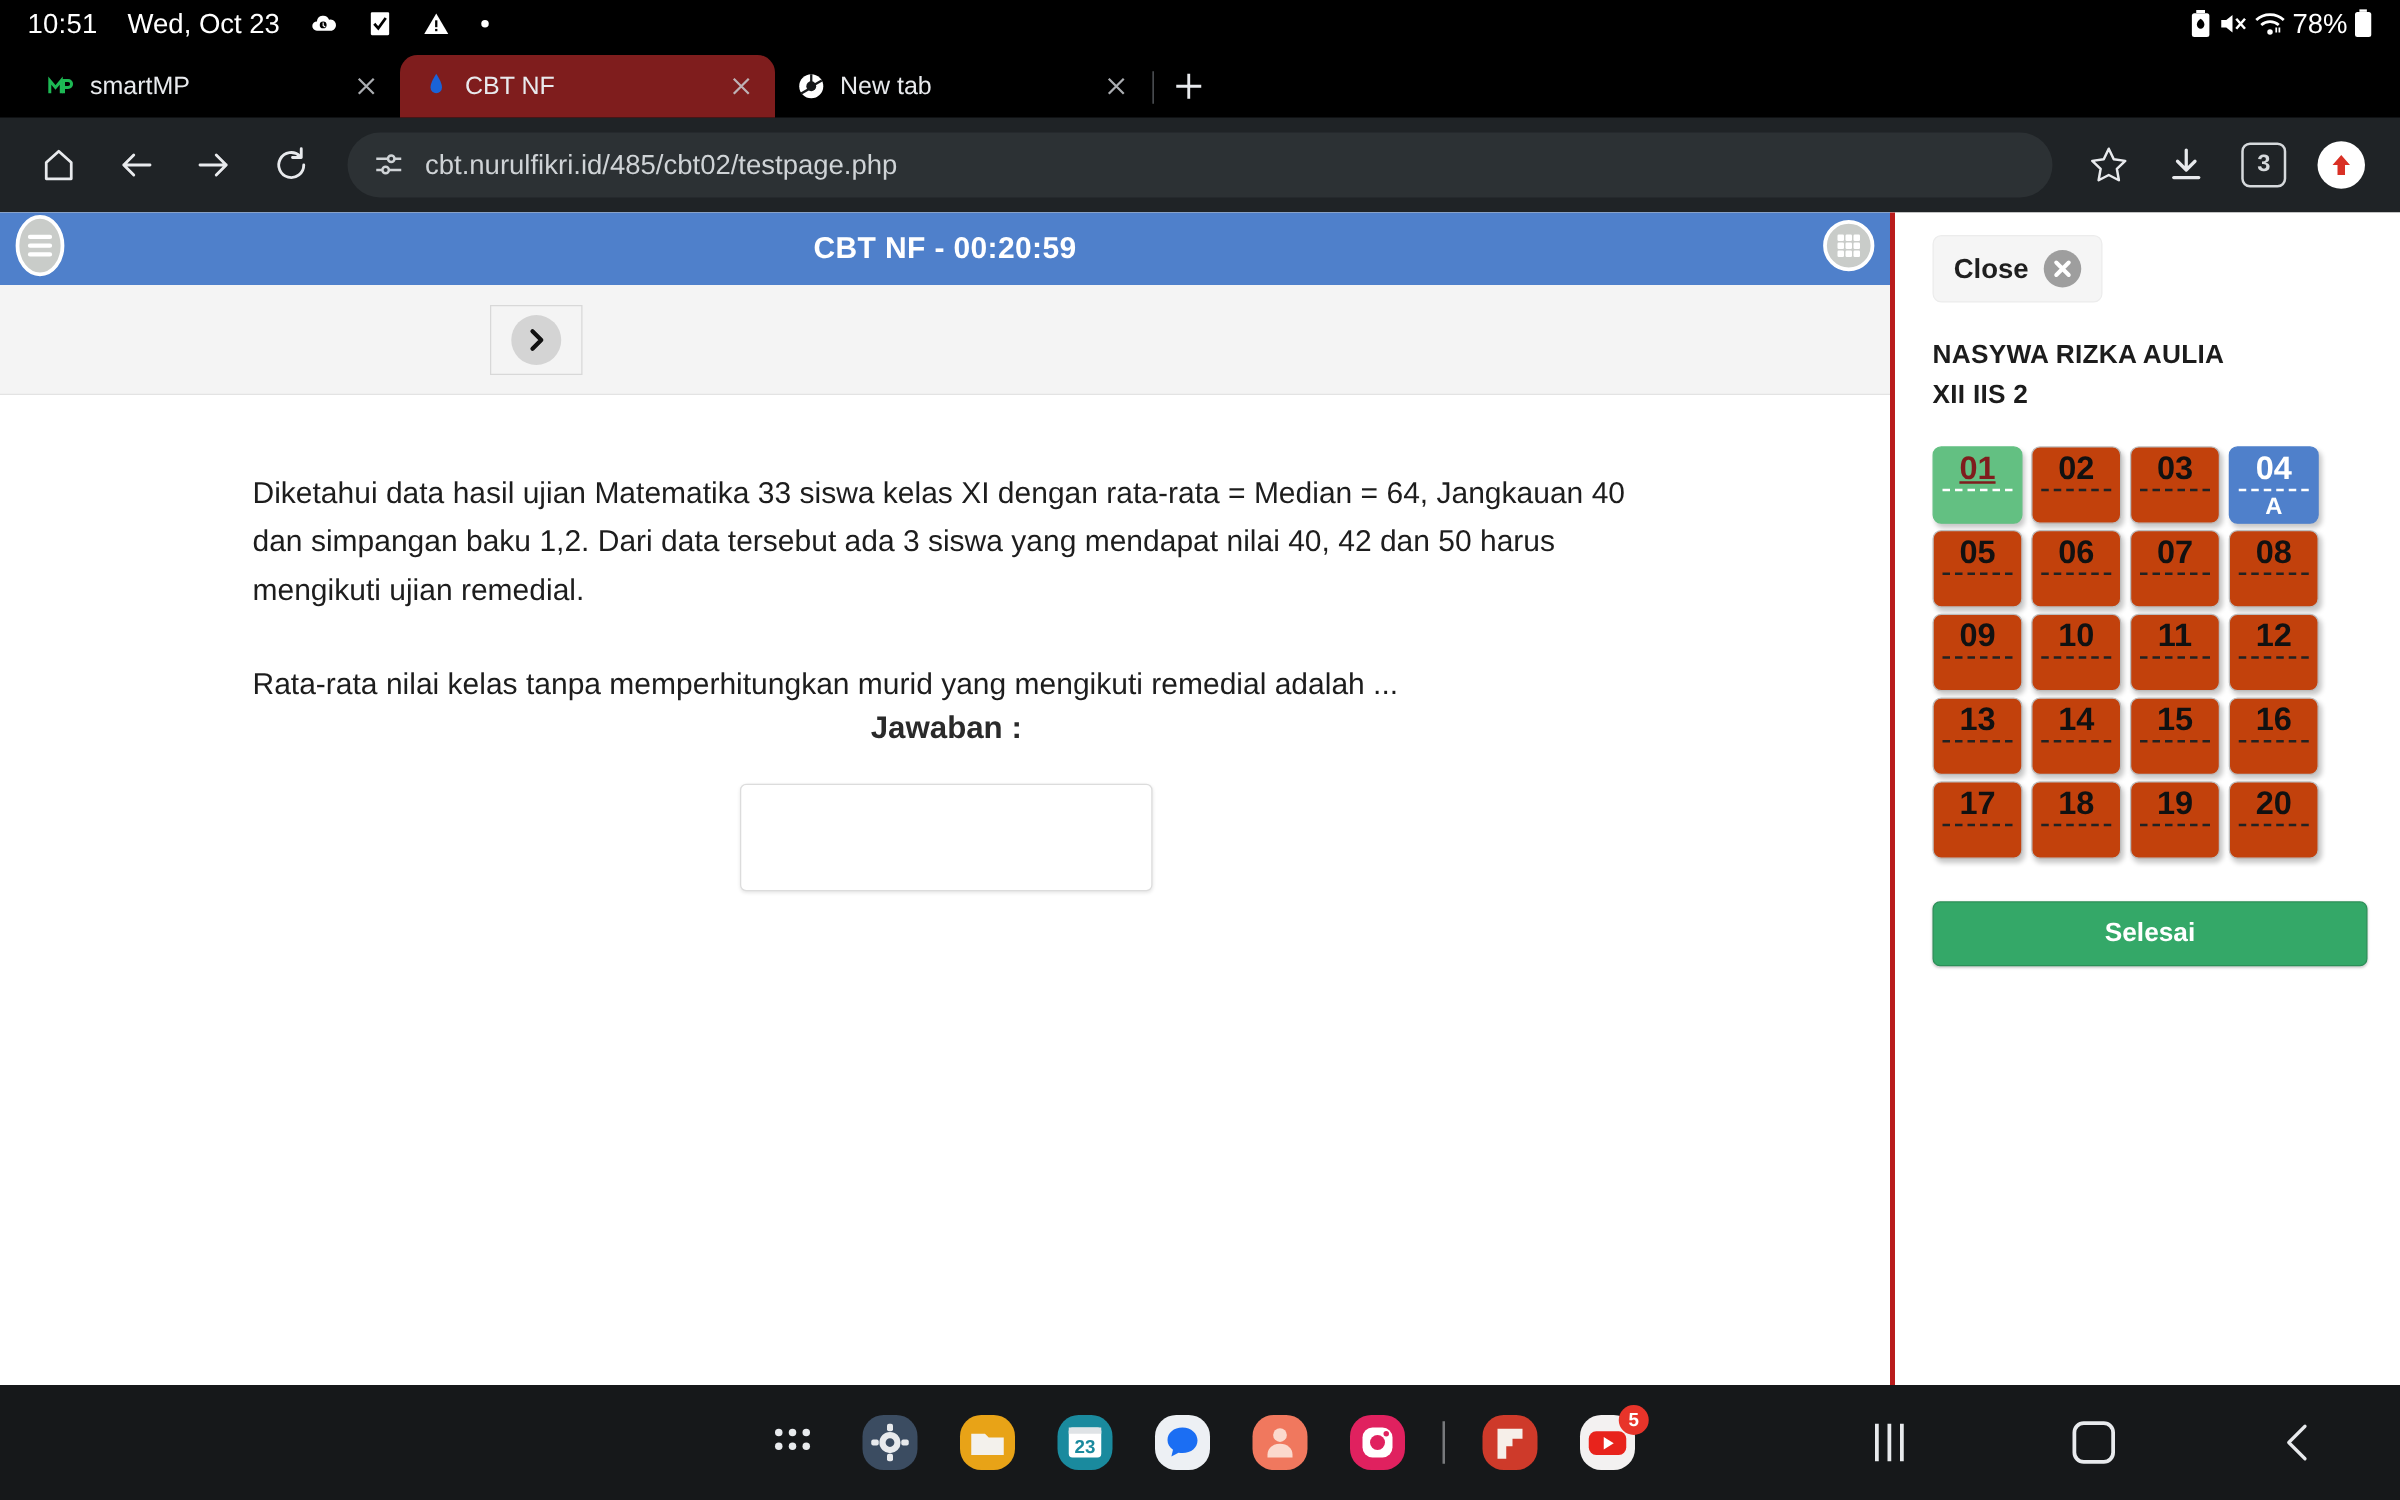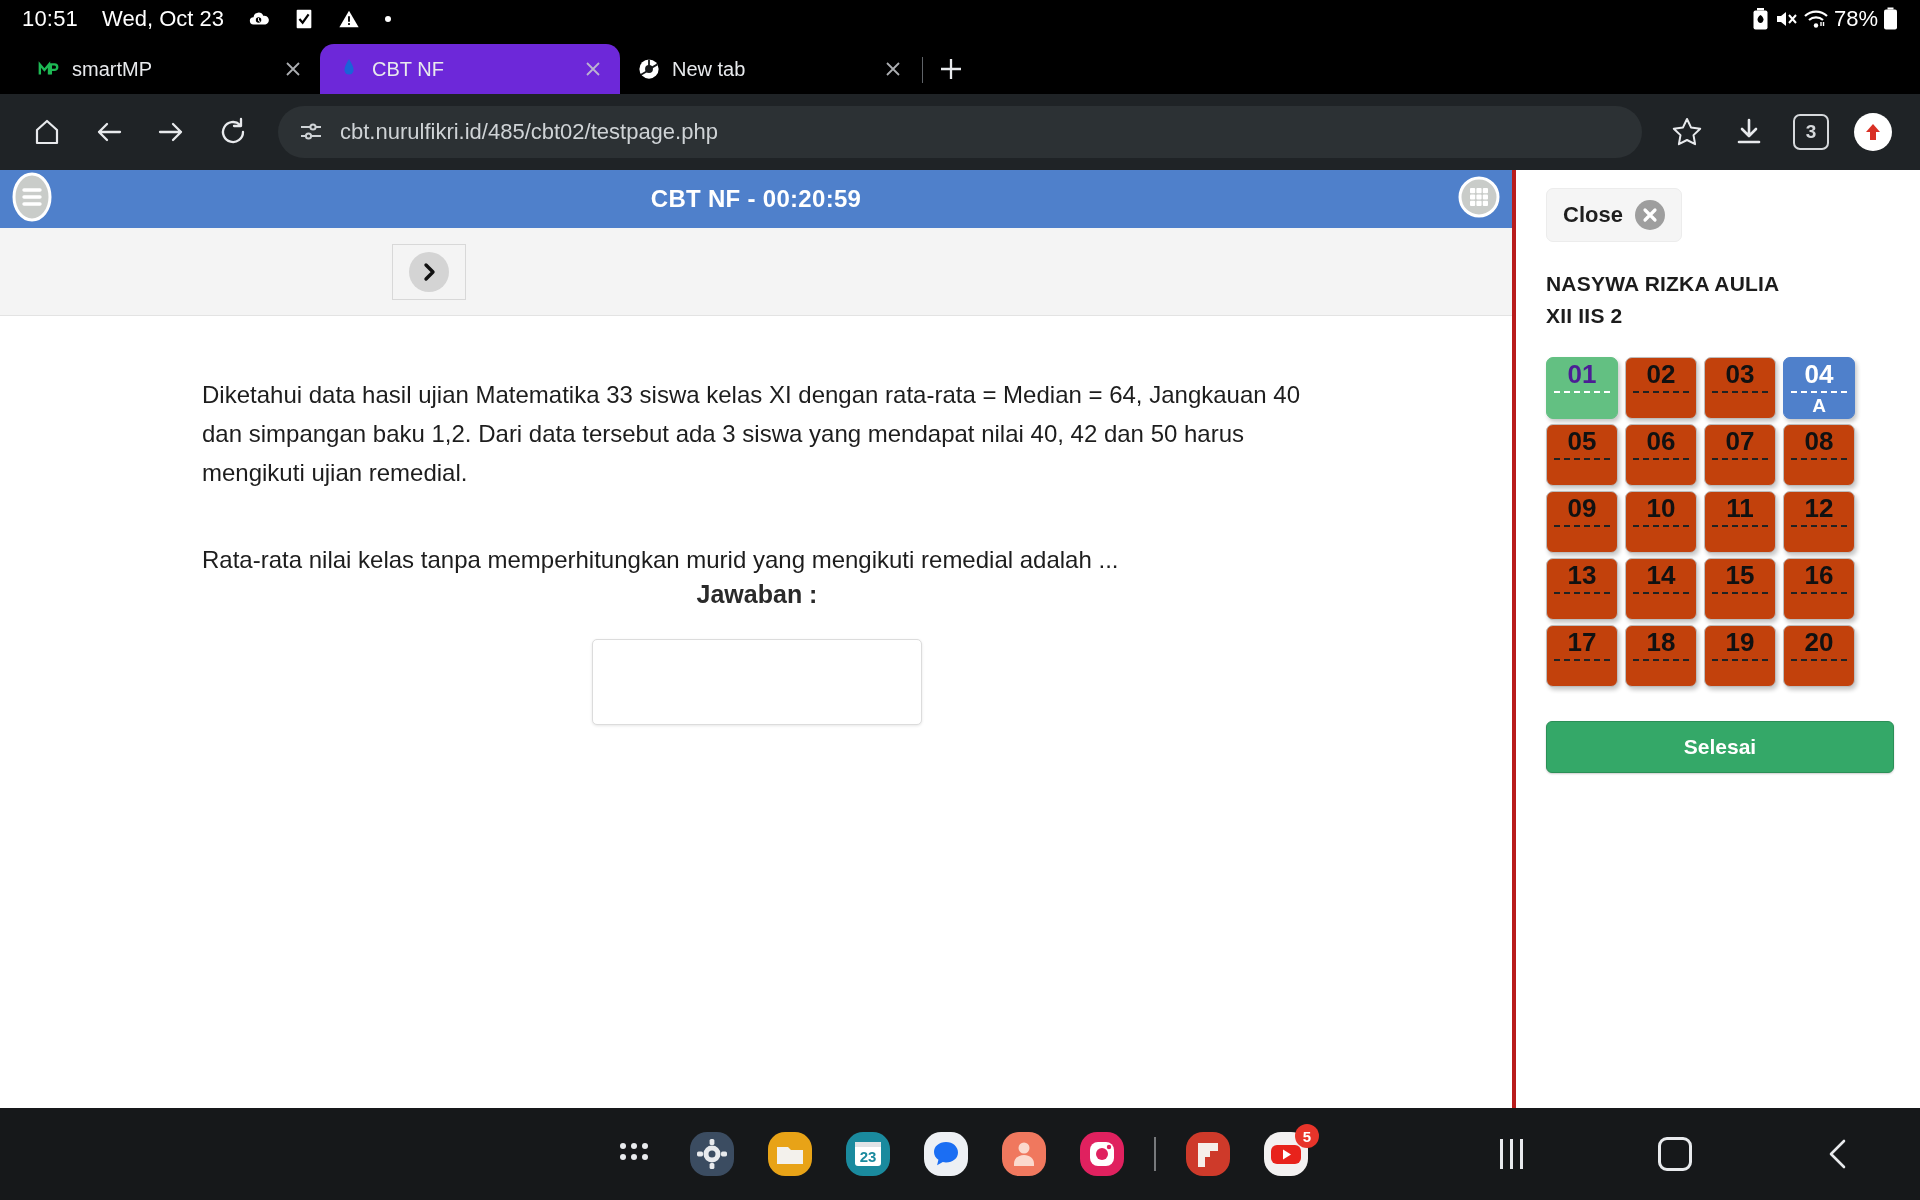--- a/index.html
+++ b/index.html
@@ -32,21 +32,21 @@
     padding-left: 20px;
   }
   .tab {
     height: 50px; display: flex; align-items: center;
     gap: 12px; padding: 0 14px 0 18px;
     min-width: 300px; max-width: 380px;
     color: #d6d9dc; font-size: 20px;
     position: relative;
   }
   .tab.active {
-    background: #6d28d9;
+    background: #7f1d1d;
     border-radius: 14px 14px 0 0;
   }
   .tab .favicon { width: 22px; height: 22px; flex: none; display:flex;align-items:center;justify-content:center;}
   .tab .tab-title {
     flex: 1 1 auto; white-space: nowrap; overflow: hidden;
     text-overflow: ellipsis; font-size: 20px; color: #e8eaed;
   }
   .tab .tab-close { width: 26px; height: 26px; opacity: .85; flex: none; display:flex;align-items:center;justify-content:center;}
   .tab-sep { width: 1px; height: 26px; background: #5f6368; margin: 0 6px 11px 2px; }
   .newtab-btn { width: 44px; height: 44px; margin-bottom: 3px; display: flex; align-items: center; justify-content: center; }
@@ -103,21 +103,21 @@
   .navcircle {
     width: 40px; height: 40px; border-radius: 50%;
     background: #d4d4d4; display: flex; align-items: center; justify-content: center;
   }
 
   .question-area { flex: 1 1 auto; padding: 60px 200px 0 202px; }
   .q-text {
     font-size: 24px; line-height: 1.62; color: #1d1d1d;
     max-width: 1110px;
   }
-  .q-text p + p { margin-top: 48px; }
+  .q-text p + p { margin-top: 36px; }
 
   .jawaban-label {
     text-align: center; font-size: 25px; font-weight: bold;
     color: #2a2a2a; 
   }
   .answer-wrap { display: flex; justify-content: center; margin-top: 30px; }
   .answer-box {
     width: 330px; height: 86px;
     border: 1px solid #dcdcdc; border-radius: 5px; background: #fff;
     box-shadow: 0 1px 3px rgba(0,0,0,.10);
@@ -173,21 +173,21 @@
     font-size: 26px; font-weight: bold; color: #111;
   }
   .qcell .qsep { width: 56px; border-top: 2px dashed #222; }
   .qcell .qans {
     flex: 1 1 auto; display: flex; align-items: center; justify-content: center;
     font-size: 19px; font-weight: bold; color: #111;
   }
   .qcell.answered {
     background: #63c082; border-color: #63c082;
   }
-  .qcell.answered .qnum, .qcell.answered .qans { color: #4c1d95; }
+  .qcell.answered .qnum, .qcell.answered .qans { color: #7f1d1d; text-decoration: underline; }
   .qcell.answered .qsep { border-top-color: #fff; }
   .qcell.current {
     background: #4f80cb; border-color: #4f80cb;
   }
   .qcell.current .qnum, .qcell.current .qans { color: #fff; }
   .qcell.current .qsep { border-top-color: #fff; }
 
   .selesai {
     margin-top: 34px; width: 100%; height: 52px;
     background: #34a868; border: 1px solid #2b8f57; border-radius: 6px;

